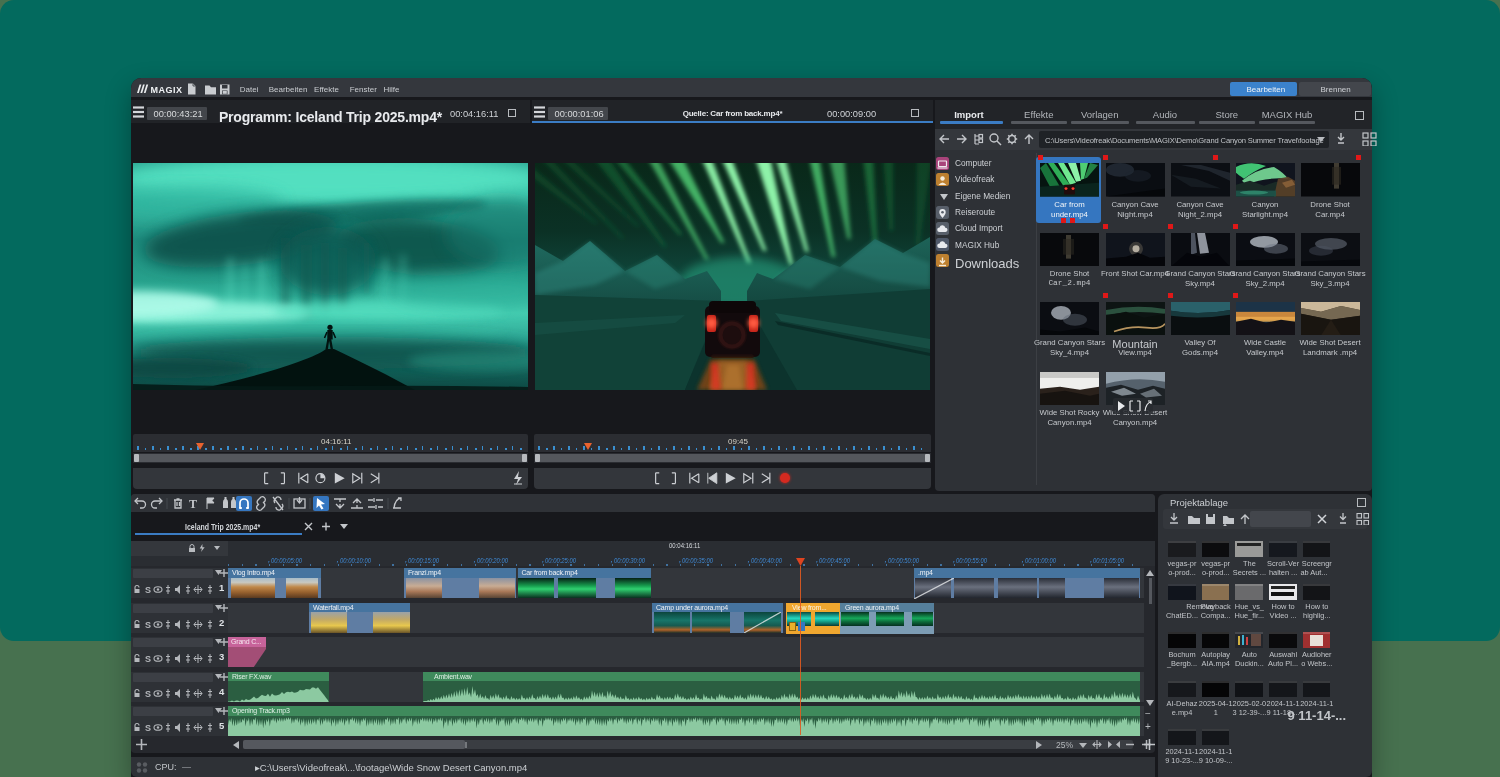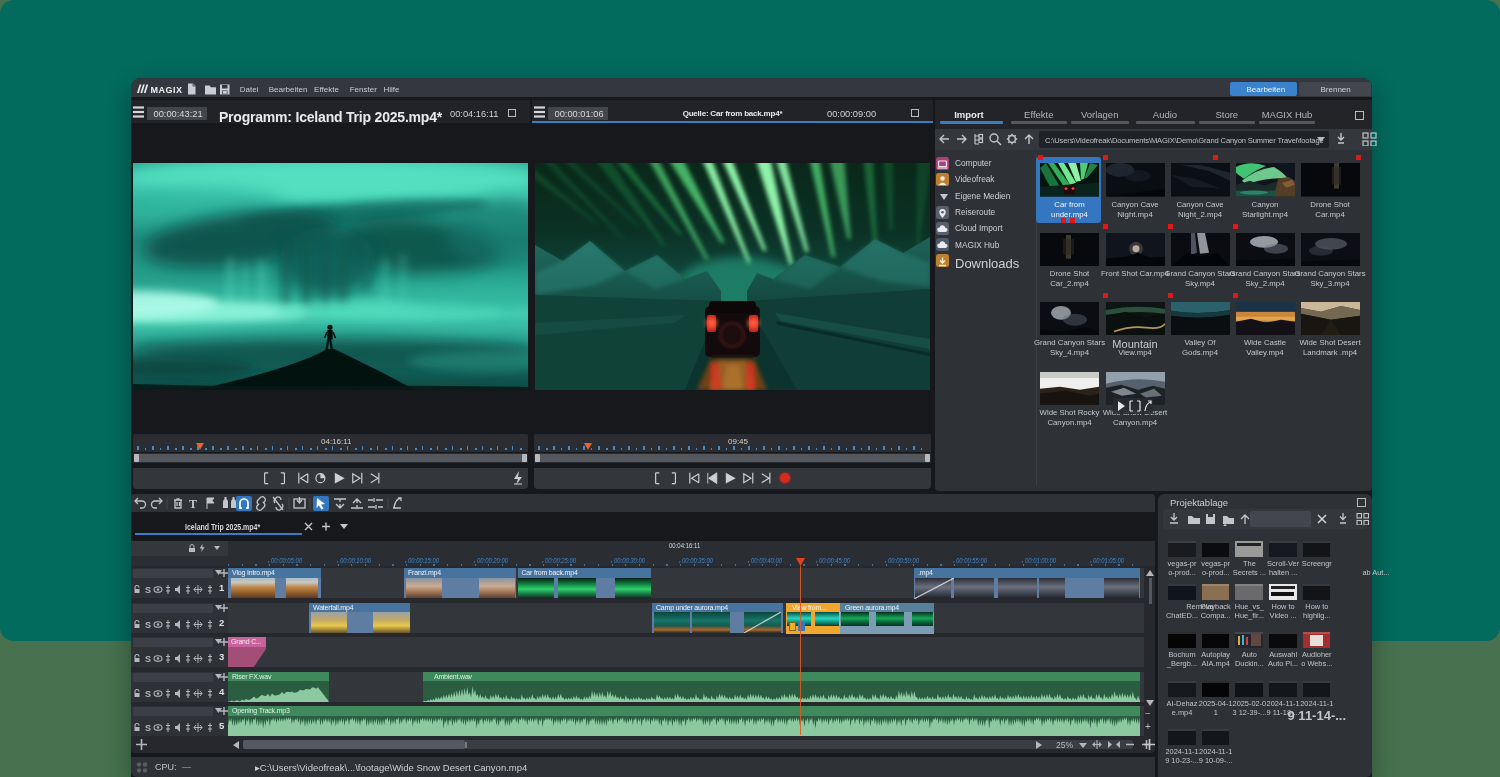--- a/index.html
+++ b/index.html
@@ -391,21 +391,21 @@
         <rect x="31" y="4" width="9" height="18" fill="#2e2a22" opacity="0.6"></rect>
       </svg></div>
 <div class="t" style="left:1199px;top:121.5px;font-size:7.8px;color:#c6c9cd;transform:translateX(-50%);">Drone Shot</div>
 <div class="t" style="left:1199px;top:131.5px;font-size:7.8px;color:#c6c9cd;transform:translateX(-50%);">Car.mp4</div>
 <div class="abs" style="left:909px;top:154.5px;width:59px;height:33.5px;overflow:hidden;"><svg width="59" height="33.5" viewBox="0 0 59 34" preserveAspectRatio="none">
         <rect width="59" height="34" fill="#08090c"></rect>
         <rect x="26" y="2" width="5" height="24" fill="#4e483c" opacity="0.8"></rect>
         <rect x="23" y="6" width="11" height="16" fill="#2c2820" opacity="0.55"></rect>
       </svg></div>
 <div class="t" style="left:938.5px;top:191px;font-size:7.8px;color:#c6c9cd;transform:translateX(-50%);">Drone Shot</div>
-<div class="t" style="left:938.5px;top:201px;font-size:7.8px;color:#c6c9cd;transform:translateX(-50%);">Car_2.mp4</div>
+<div class="t" style="left:938.5px;top:201px;font-size:7.8px;color:#c6c9cd;transform:translateX(-50%);font-family:Liberation Mono, monospace;">Car_2.mp4</div>
 <div class="abs" style="left:974.5px;top:154.5px;width:59px;height:33.5px;overflow:hidden;"><svg width="59" height="33.5" viewBox="0 0 59 34" preserveAspectRatio="none">
         <rect width="59" height="34" fill="#10141c"></rect>
         <circle cx="30" cy="16" r="3.5" fill="#ddd8cc"></circle>
         <circle cx="30" cy="16" r="7" fill="#776f5e" opacity="0.4"></circle>
         <path d="M0 34 L0 26 L20 24 L32 20 L44 25 L59 24 L59 34 Z" fill="#05060a"></path>
       </svg></div>
 <div class="t" style="left:1004px;top:191px;font-size:7.8px;color:#c6c9cd;transform:translateX(-50%);">Front Shot Car.mp4</div>
 <div class="abs" style="left:1039.5px;top:154.5px;width:59px;height:33.5px;overflow:hidden;"><svg width="59" height="33.5" viewBox="0 0 59 34" preserveAspectRatio="none">
         <rect width="59" height="34" fill="#0a0c11"></rect>
         <path d="M26 0 L34 0 L38 20 L29 21 Z" fill="#b0b6c0" opacity="0.8"></path>
@@ -850,21 +850,21 @@
 <div class="t" style="left:1118.4px;top:489.5px;font-size:7.4px;color:#c2c5c9;transform:translateX(-50%);">Secrets ...</div>
 <div class="abs" style="left:1138.1px;top:462.5px;width:27.7px;height:16px;background:#15181e;overflow:hidden;">
       <div style="position:absolute;left:0;top:0;width:100%;height:2px;background:rgba(255,255,255,0.16);"></div>
     </div>
 <div class="t" style="left:1152.1px;top:480.5px;font-size:7.4px;color:#c2c5c9;transform:translateX(-50%);">Scroll-Ver</div>
 <div class="t" style="left:1152.1px;top:489.5px;font-size:7.4px;color:#c2c5c9;transform:translateX(-50%);">halten ...</div>
 <div class="abs" style="left:1171.8px;top:462.5px;width:27.7px;height:16px;background:#131417;overflow:hidden;">
       <div style="position:absolute;left:0;top:0;width:100%;height:2px;background:rgba(255,255,255,0.16);"></div>
     </div>
 <div class="t" style="left:1185.8px;top:480.5px;font-size:7.4px;color:#c2c5c9;transform:translateX(-50%);">Screengr</div>
-<div class="t" style="left:1245px;top:489.5px;font-size:7.4px;color:#c2c5c9;transform:translateX(-50%);">ab Aut...</div>
+<div class="t" style="left:1183px;top:489.5px;font-size:7.4px;color:#c2c5c9;transform:translateX(-50%);">ab Aut...</div>
 <div class="abs" style="left:1037px;top:506px;width:27.7px;height:16px;background:#10141c;overflow:hidden;">
       <div style="position:absolute;left:0;top:0;width:100%;height:2px;background:rgba(255,255,255,0.16);"></div>
     </div>
 <div class="t" style="left:1051px;top:524px;font-size:7.4px;color:#c2c5c9;transform:translateX(-50%);padding-left:36px;">Remove</div>
 <div class="t" style="left:1051px;top:533px;font-size:7.4px;color:#c2c5c9;transform:translateX(-50%);">ChatED...</div>
 <div class="abs" style="left:1070.7px;top:506px;width:27.7px;height:16px;background:#8a7050;overflow:hidden;">
       <div style="position:absolute;left:0;top:0;width:100%;height:2px;background:rgba(255,255,255,0.16);"></div>
     </div>
 <div class="t" style="left:1084.7px;top:524px;font-size:7.4px;color:#c2c5c9;transform:translateX(-50%);">Playback</div>
 <div class="t" style="left:1084.7px;top:533px;font-size:7.4px;color:#c2c5c9;transform:translateX(-50%);">Compa...</div>

